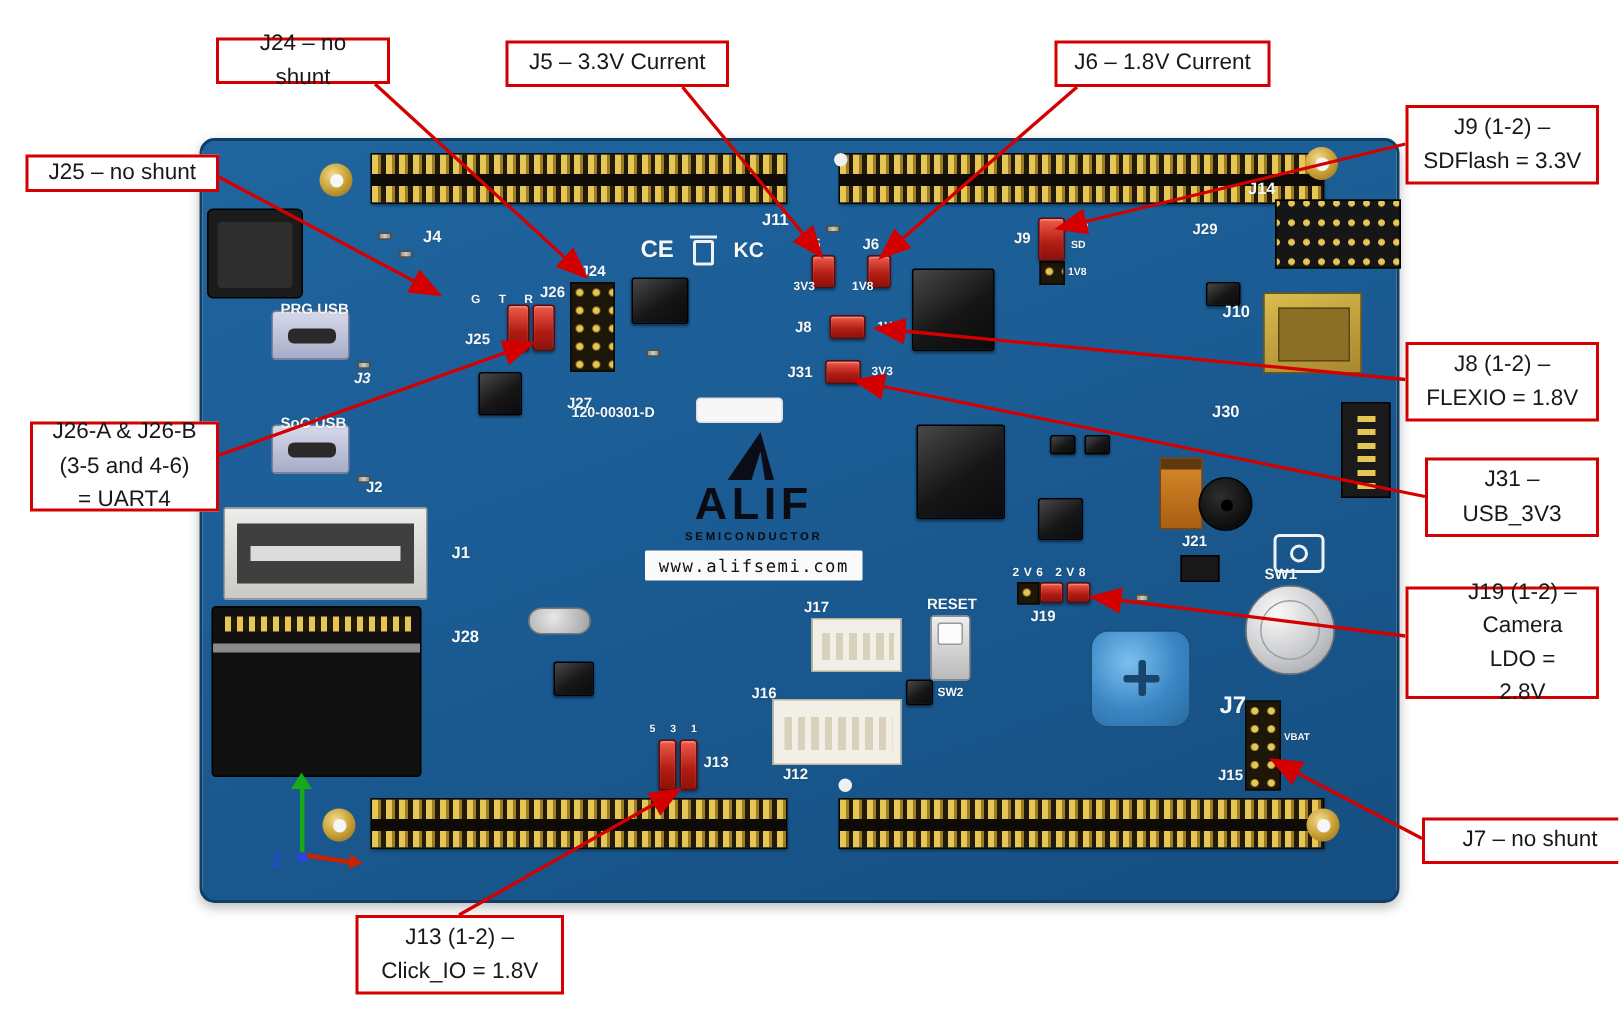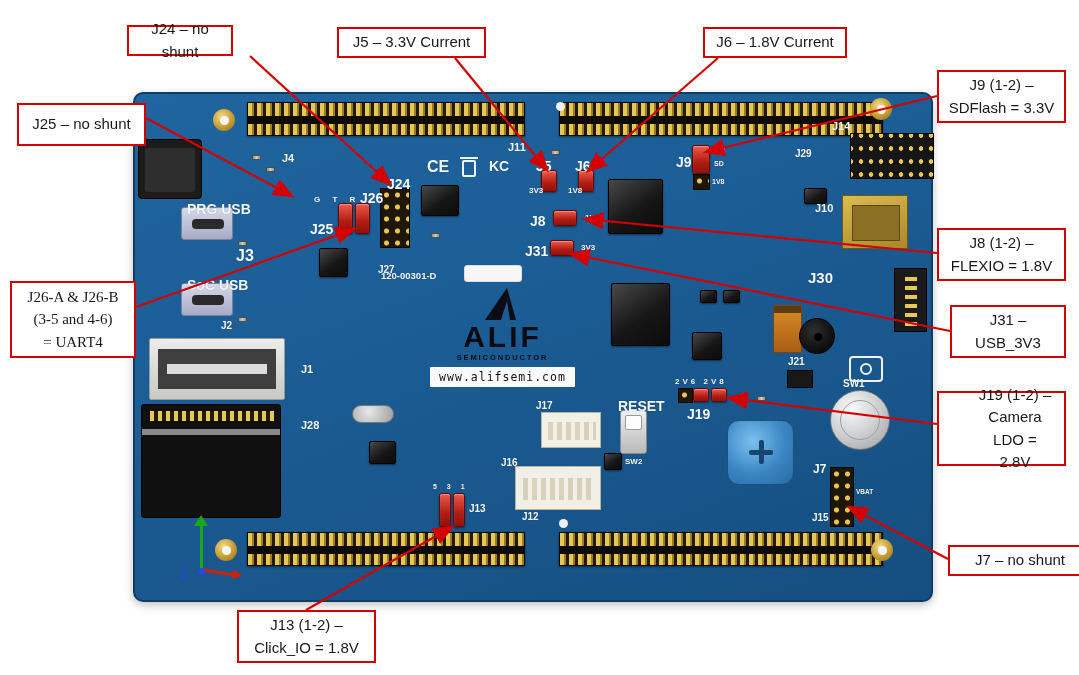--- a/index.html
+++ b/index.html
@@ -32,21 +32,21 @@
      background:linear-gradient(145deg,#484848,#161616 55%,#0b0b0b);
      box-shadow:0 1px 2px rgba(0,0,0,.5);}
 
   .jumper{position:absolute;z-index:3;border-radius:2.5px;border:1px solid #5f0a06;
      background:linear-gradient(180deg,#ef5a4a,#b01c12 60%,#8e120b);
      box-shadow:inset 0 1px 1px rgba(255,255,255,.35),0 1px 2px rgba(0,0,0,.45);}
 
   .passive{position:absolute;width:9px;height:5px;z-index:2;
      background:linear-gradient(90deg,#8e8e86,#cfcfc6,#8e8e86);border:1px solid #4e4e46;}
 
-  .silk{position:absolute;z-index:4;color:#f4f8fb;font-weight:700;font-size:14px;
+  .silk{position:absolute;z-index:4;color:#f4f8fb;font-weight:700;font-size:10px;
      white-space:nowrap;text-shadow:0 0 1px rgba(0,0,0,.35);}
 
   
   .callout{position:absolute;z-index:6;background:#ffffff;border:2px solid #d40000;
      color:#181818;font-size:15px;line-height:1.5;white-space:pre-line;text-align:center;
      display:flex;align-items:center;justify-content:center;padding:2px 8px;box-sizing:border-box;}
   .arrows{position:absolute;left:0;top:0;z-index:5;pointer-events:none;}
 
   
   .logo{position:absolute;left:295px;top:192px;width:145px;text-align:center;
@@ -203,23 +203,23 @@
     </div>
 
     <div style="position:absolute;left:65px;top:430px;width:3px;height:46px;background:#18a818;z-index:4;"></div>
     <div style="position:absolute;left:59px;top:421px;width:0;height:0;border-left:7px solid transparent;border-right:7px solid transparent;border-bottom:11px solid #18a818;z-index:4;"></div>
     <div style="position:absolute;left:69px;top:477px;width:30px;height:3px;background:#cc2200;transform:rotate(9deg);z-index:4;"></div>
     <div style="position:absolute;left:98px;top:476px;width:0;height:0;border-top:5px solid transparent;border-bottom:5px solid transparent;border-left:9px solid #cc2200;transform:rotate(9deg);z-index:4;"></div>
     <div style="position:absolute;left:63px;top:474px;width:7px;height:7px;border-radius:50%;background:#2b46d8;z-index:4;"></div>
 
     <div class="silk" style="left:147px;top:58px;font-size:11px;">J4</div>
     <div class="silk" style="left:52px;top:107px;">PRG USB</div>
-    <div class="silk" style="left:101px;top:153px;font-size:16px;">J3</div>
+    <div class="silk" style="left:101px;top:153px;font-size:10px;font-style:italic;">J3</div>
     <div class="silk" style="left:52px;top:183px;">SoC USB</div>
-    <div class="silk" style="left:86px;top:226px;font-size:10px;text-align:center;">J2</div>
+    <div class="silk" style="left:109px;top:226px;font-size:10px;text-align:center;">J2</div>
     <div class="silk" style="left:166px;top:269px;font-size:11px;">J1</div>
     <div class="silk" style="left:166px;top:325px;font-size:11px;">J28</div>
     <div class="silk" style="left:179px;top:101px;font-size:8px;letter-spacing:5px;">G T R</div>
     <div class="silk" style="left:175px;top:127px;">J25</div>
     <div class="silk" style="left:225px;top:96px;">J26</div>
     <div class="silk" style="left:252px;top:82px;text-align:center;">J24</div>
     <div class="silk" style="left:243px;top:170px;font-size:10px;">J27</div>
     <div class="silk" style="left:373px;top:47px;font-size:11px;">J11</div>
     <div class="silk" style="left:292px;top:64px;font-size:16px;">CE</div>
     <div class="silk" style="left:354px;top:64px;font-size:14px;">KC</div>
@@ -232,33 +232,33 @@
     <div class="silk" style="left:450px;top:119px;font-size:8px;">1V8</div>
     <div class="silk" style="left:390px;top:149px;">J31</div>
     <div class="silk" style="left:446px;top:149px;font-size:8px;">3V3</div>
     <div class="silk" style="left:541px;top:60px;">J9</div>
     <div class="silk" style="left:578px;top:52px;font-size:7px;">3V3</div>
     <div class="silk" style="left:579px;top:66px;font-size:7px;">SD</div>
     <div class="silk" style="left:577px;top:84px;font-size:7px;">1V8</div>
     <div class="silk" style="left:660px;top:54px;font-size:10px;">J29</div>
     <div class="silk" style="left:697px;top:26px;font-size:11px;">J14</div>
     <div class="silk" style="left:680px;top:108px;font-size:11px;">J10</div>
-    <div class="silk" style="left:673px;top:175px;font-size:15px;">J30</div>
+    <div class="silk" style="left:673px;top:175px;font-size:11px;">J30</div>
     <div class="silk" style="left:653px;top:262px;font-size:10px;">J21</div>
     <div class="silk" style="left:540px;top:283px;font-size:8px;letter-spacing:3px;">2V6 2V8</div>
     <div class="silk" style="left:552px;top:312px;">J19</div>
     <div class="silk" style="left:708px;top:284px;font-size:10px;">SW1</div>
     <div class="silk" style="left:483px;top:304px;">RESET</div>
     <div class="silk" style="left:490px;top:363px;font-size:8px;">SW2</div>
     <div class="silk" style="left:401px;top:306px;font-size:10px;">J17</div>
     <div class="silk" style="left:366px;top:363px;font-size:10px;">J16</div>
     <div class="silk" style="left:387px;top:417px;font-size:10px;text-align:right;">J12</div>
     <div class="silk" style="left:334px;top:409px;font-size:10px;">J13</div>
     <div class="silk" style="left:298px;top:389px;font-size:7px;letter-spacing:4px;">5 3 1</div>
-    <div class="silk" style="left:678px;top:368px;font-size:12px;">J7</div>
+    <div class="silk" style="left:678px;top:368px;font-size:16px;">J7</div>
     <div class="silk" style="left:677px;top:418px;font-size:10px;">J15</div>
     <div class="silk" style="left:721px;top:394px;font-size:6.5px;">VBAT</div>
     <div class="silk" style="left:46px;top:473px;font-size:12px;color:#2b46d8;text-shadow:none;">Z</div>
   </div>
 
   <svg class="arrows" width="1079" height="675" viewBox="0 0 1079 675">
     <defs>
       <marker id="ah" markerWidth="10" markerHeight="8" refX="8.5" refY="4" orient="auto">
         <path d="M0,0 L10,4 L0,8 Z" fill="#d40000"></path>
       </marker>
@@ -269,29 +269,29 @@
     <line x1="937" y1="96" x2="706" y2="152" stroke="#d40000" stroke-width="2.2" marker-end="url(#ah)"></line>
     <line x1="146" y1="118" x2="292" y2="196" stroke="#d40000" stroke-width="2.2" marker-end="url(#ah)"></line>
     <line x1="937" y1="253" x2="585" y2="219" stroke="#d40000" stroke-width="2.2" marker-end="url(#ah)"></line>
     <line x1="136" y1="307" x2="354" y2="229" stroke="#d40000" stroke-width="2.2" marker-end="url(#ah)"></line>
     <line x1="950" y1="331" x2="571" y2="254" stroke="#d40000" stroke-width="2.2" marker-end="url(#ah)"></line>
     <line x1="937" y1="424" x2="729" y2="398" stroke="#d40000" stroke-width="2.2" marker-end="url(#ah)"></line>
     <line x1="948" y1="559" x2="849" y2="507" stroke="#d40000" stroke-width="2.2" marker-end="url(#ah)"></line>
     <line x1="306" y1="610" x2="452" y2="527" stroke="#d40000" stroke-width="2.2" marker-end="url(#ah)"></line>
   </svg>
 
-  <div class="callout" style="left:127px;top:25px;width:106px;height:31px;">J24 – no shunt</div>
+  <div class="callout" style="left:144px;top:25px;width:116px;height:31px;">J24 – no shunt</div>
   <div class="callout" style="left:337px;top:27px;width:149px;height:31px;">J5 – 3.3V Current</div>
   <div class="callout" style="left:703px;top:27px;width:144px;height:31px;">J6 – 1.8V Current</div>
   <div class="callout" style="left:937px;top:70px;width:129px;height:53px;">J9 (1-2) –
 SDFlash = 3.3V</div>
-  <div class="callout" style="left:17px;top:103px;width:129px;height:43px;">J25 – no shunt</div>
+  <div class="callout" style="left:17px;top:103px;width:129px;height:25px;">J25 – no shunt</div>
   <div class="callout" style="left:937px;top:228px;width:129px;height:53px;">J8 (1-2) –
 FLEXIO = 1.8V</div>
-  <div class="callout" style="left:10px;top:281px;width:126px;height:77px;font-family:Liberation Serif, serif;">J26-A &amp; J26-B
+  <div class="callout" style="left:20px;top:281px;width:126px;height:60px;">J26-A &amp; J26-B
 (3-5 and 4-6)
 = UART4</div>
   <div class="callout" style="left:950px;top:305px;width:116px;height:53px;">J31 –
 USB_3V3</div>
   <div class="callout" style="left:937px;top:391px;width:129px;height:75px;padding-left:35px;">J19 (1-2) –
 Camera LDO =
 2.8V</div>
   <div class="callout" style="left:948px;top:545px;width:144px;height:31px;">J7 – no shunt</div>
   <div class="callout" style="left:237px;top:610px;width:139px;height:53px;">J13 (1-2) –
 Click_IO = 1.8V</div>

